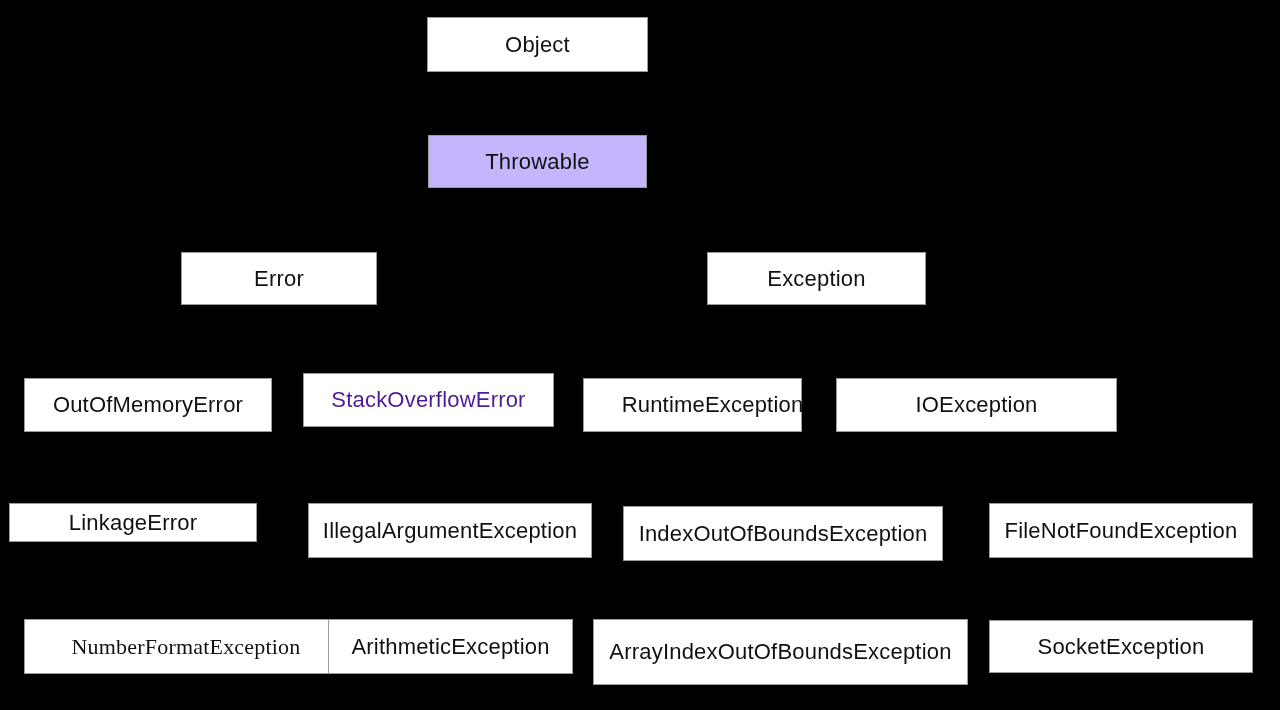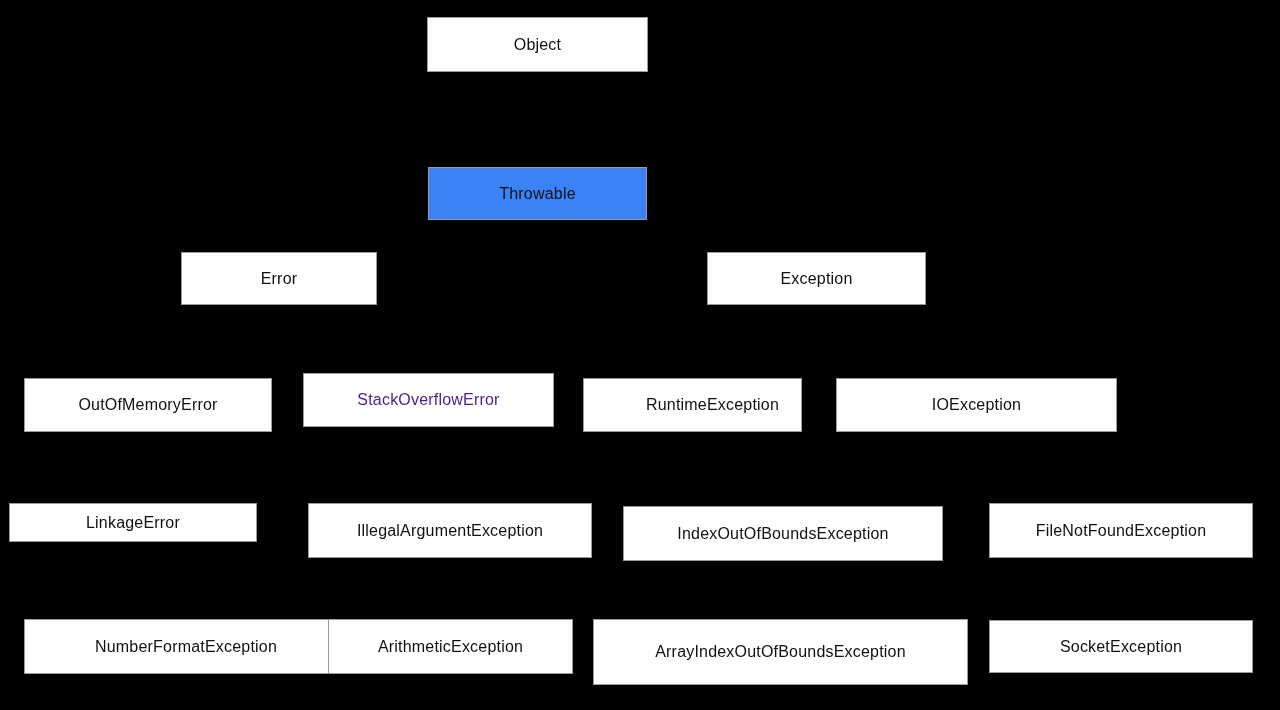--- a/index.html
+++ b/index.html
@@ -17,39 +17,39 @@
   }
   .node {
     position: absolute;
     box-sizing: border-box;
     background: #ffffff;
     border: 1px solid #9a9a9a;
     color: #111111;
     display: flex;
     align-items: center;
     justify-content: center;
-    font-size: 16px;
+    font-size: 22px;
     line-height: 1;
     white-space: nowrap;
     letter-spacing: 0.2px;
   }
 </style>
 </head>
 <body>
 
 <div class="stage" id="stage" style="background: rgb(0, 0, 0);">
     <div class="node" style="left: 427px; top: 17px; width: 221px; height: 55px; background: rgb(255, 255, 255); border-color: rgb(154, 154, 154); color: rgb(17, 17, 17);">Object</div>
-    <div class="node" style="left: 428px; top: 135px; width: 219px; height: 53px; background: #3b82f6; border-color: rgb(154, 154, 154); color: rgb(17, 17, 17); margin-top: 32px;">Throwable</div>
+    <div class="node" style="left: 428px; top: 135px; width: 219px; height: 53px; background: #c4b5fd; border-color: rgb(154, 154, 154); color: rgb(17, 17, 17);">Throwable</div>
     <div class="node" style="left: 181px; top: 252px; width: 196px; height: 53px; background: rgb(255, 255, 255); border-color: rgb(154, 154, 154); color: rgb(17, 17, 17);">Error</div>
     <div class="node" style="left: 707px; top: 252px; width: 219px; height: 53px; background: rgb(255, 255, 255); border-color: rgb(154, 154, 154); color: rgb(17, 17, 17);">Exception</div>
     <div class="node" style="left: 24px; top: 378px; width: 248px; height: 54px; background: rgb(255, 255, 255); border-color: rgb(154, 154, 154); color: rgb(17, 17, 17);">OutOfMemoryError</div>
     <div class="node" style="left: 303px; top: 373px; width: 251px; height: 54px; background: rgb(255, 255, 255); border-color: rgb(154, 154, 154); color: #4c1d95;">StackOverflowError</div>
     <div class="node" style="left: 583px; top: 378px; width: 219px; height: 54px; background: rgb(255, 255, 255); border-color: rgb(154, 154, 154); color: rgb(17, 17, 17); padding-left: 40px;">RuntimeException</div>
     <div class="node" style="left: 836px; top: 378px; width: 281px; height: 54px; background: rgb(255, 255, 255); border-color: rgb(154, 154, 154); color: rgb(17, 17, 17);">IOException</div>
     <div class="node" style="left: 9px; top: 503px; width: 248px; height: 39px; background: rgb(255, 255, 255); border-color: rgb(154, 154, 154); color: rgb(17, 17, 17);">LinkageError</div>
     <div class="node" style="left: 308px; top: 503px; width: 284px; height: 55px; background: rgb(255, 255, 255); border-color: rgb(154, 154, 154); color: rgb(17, 17, 17);">IllegalArgumentException</div>
     <div class="node" style="left: 623px; top: 506px; width: 320px; height: 55px; background: rgb(255, 255, 255); border-color: rgb(154, 154, 154); color: rgb(17, 17, 17);">IndexOutOfBoundsException</div>
     <div class="node" style="left: 989px; top: 503px; width: 264px; height: 55px; background: rgb(255, 255, 255); border-color: rgb(154, 154, 154); color: rgb(17, 17, 17);">FileNotFoundException</div>
-    <div class="node" style="left: 24px; top: 619px; width: 324px; height: 55px; background: rgb(255, 255, 255); border-color: rgb(154, 154, 154); color: rgb(17, 17, 17);">NumberFormatException</div>
+    <div class="node" style="left: 24px; top: 619px; width: 324px; height: 55px; background: rgb(255, 255, 255); border-color: rgb(154, 154, 154); color: rgb(17, 17, 17); font-family: Liberation Serif, serif;">NumberFormatException</div>
     <div class="node" style="left: 328px; top: 619px; width: 245px; height: 55px; background: rgb(255, 255, 255); border-color: rgb(154, 154, 154); color: rgb(17, 17, 17);">ArithmeticException</div>
     <div class="node" style="left: 593px; top: 619px; width: 375px; height: 66px; background: rgb(255, 255, 255); border-color: rgb(154, 154, 154); color: rgb(17, 17, 17);">ArrayIndexOutOfBoundsException</div>
     <div class="node" style="left: 989px; top: 620px; width: 264px; height: 53px; background: rgb(255, 255, 255); border-color: rgb(154, 154, 154); color: rgb(17, 17, 17);">SocketException</div>
   </div>
 
 </body></html>

